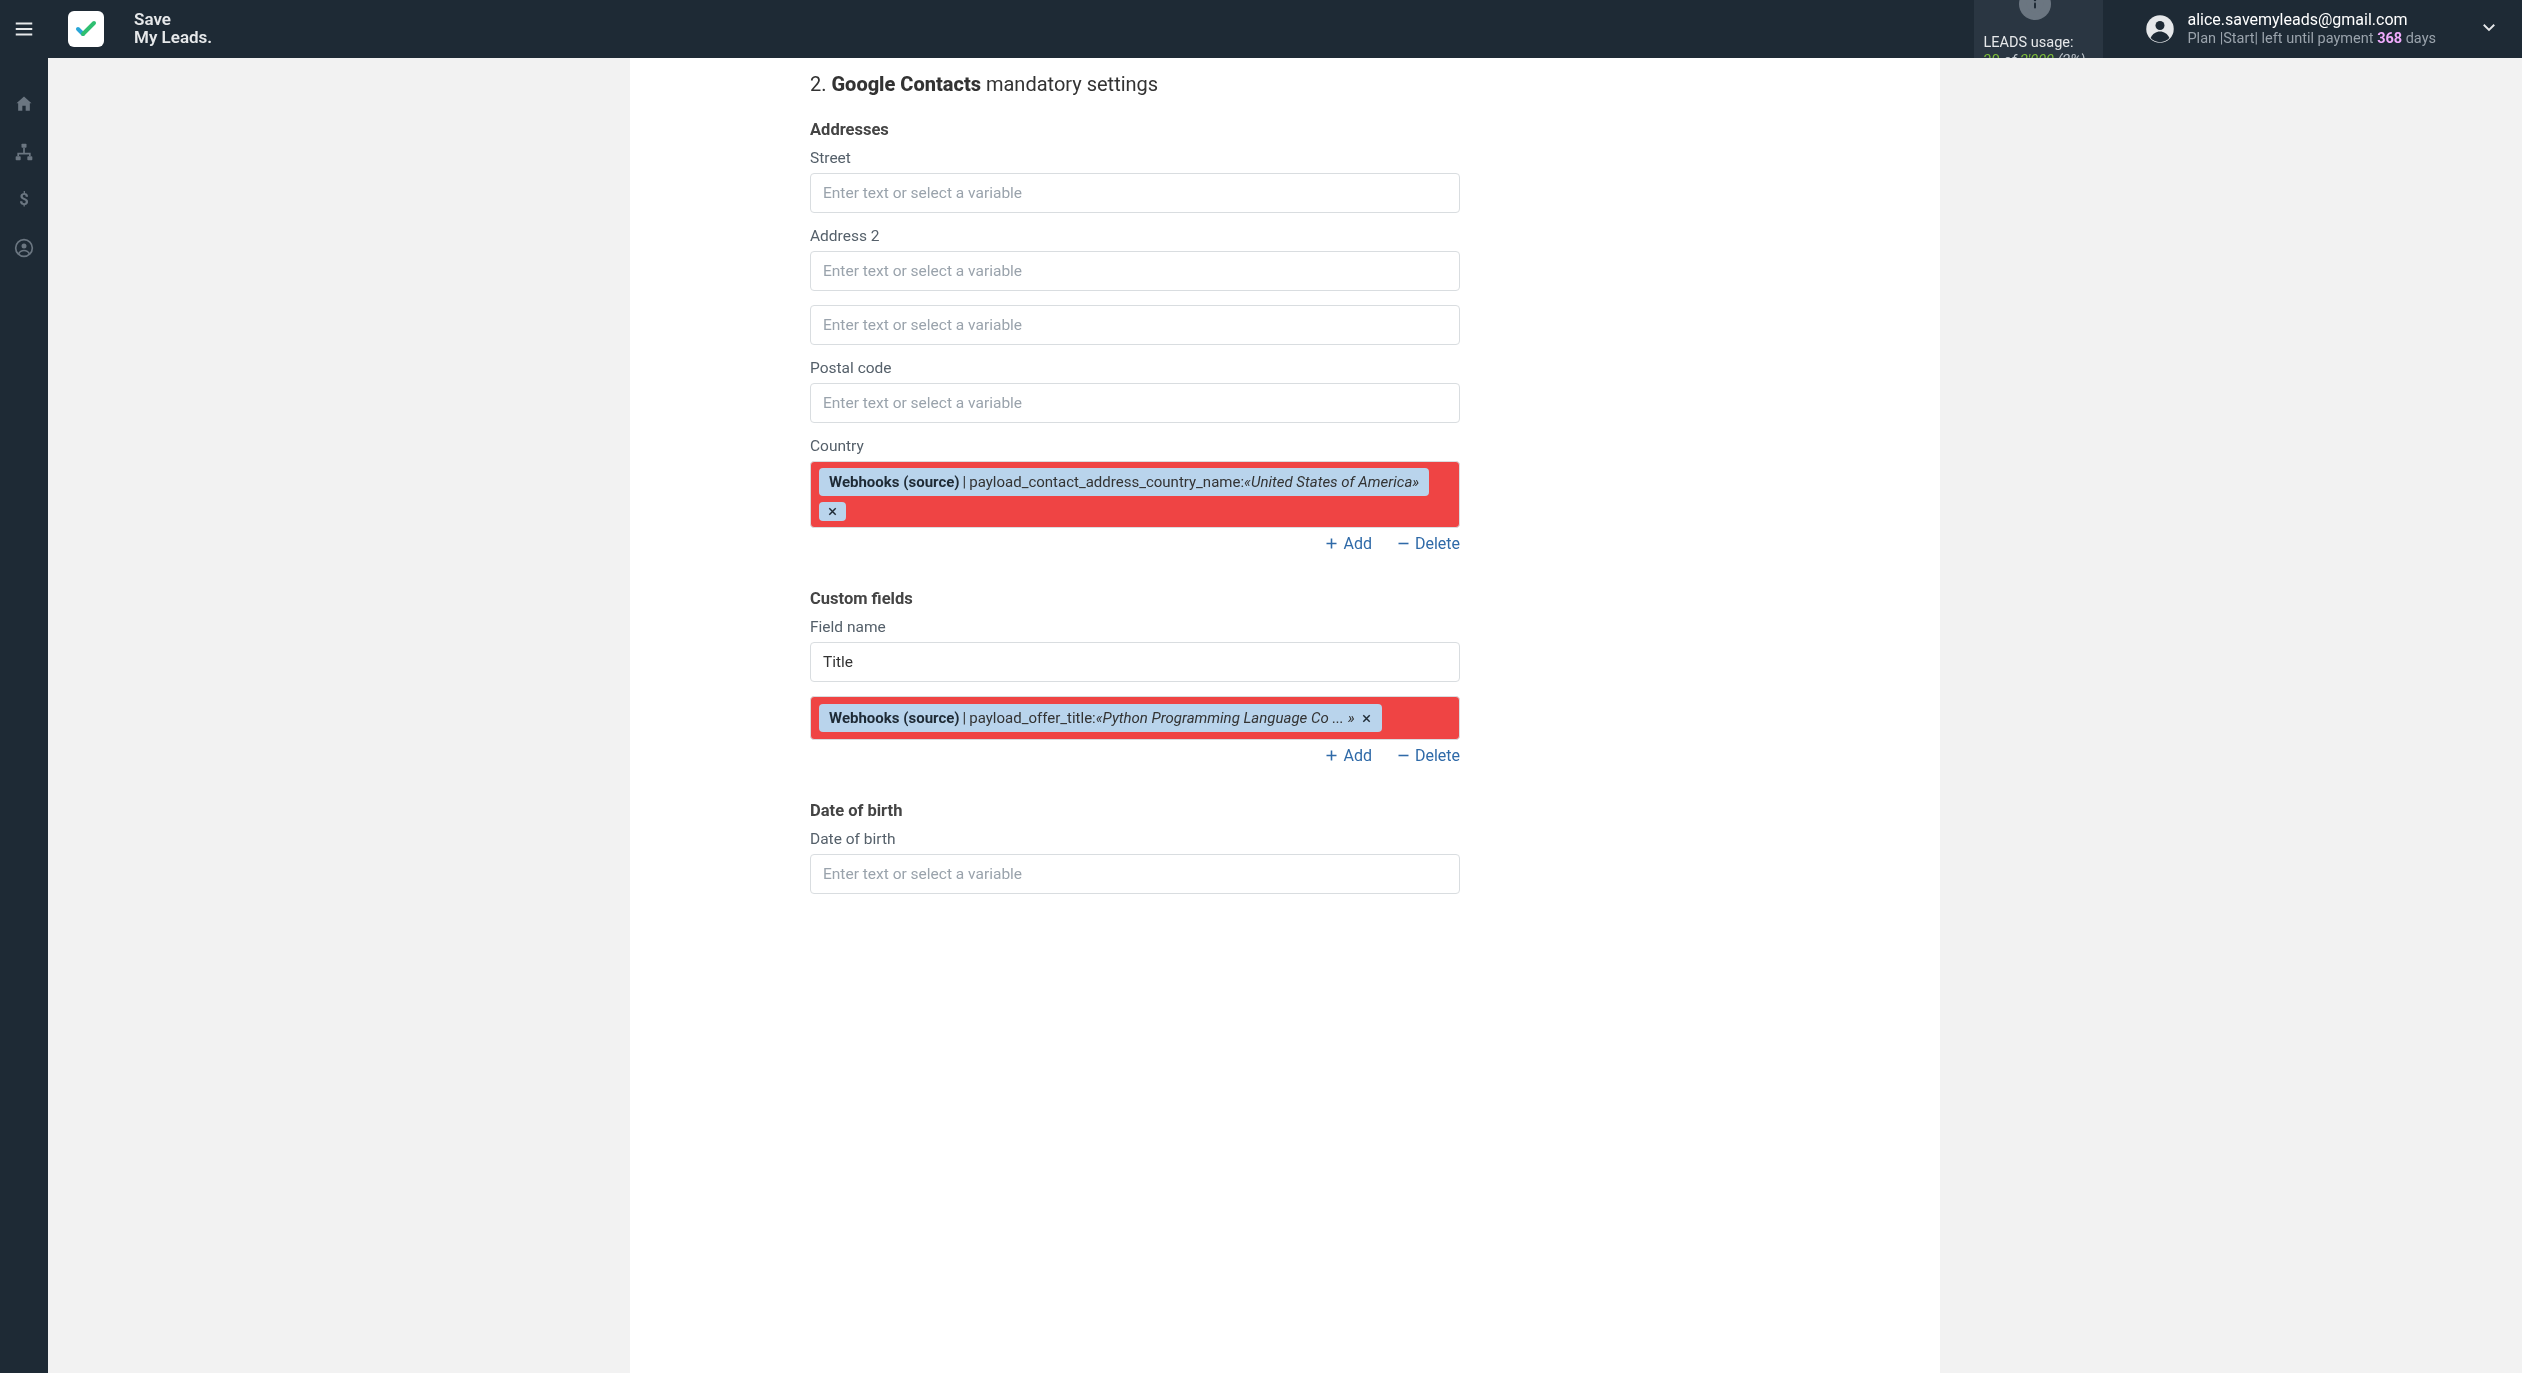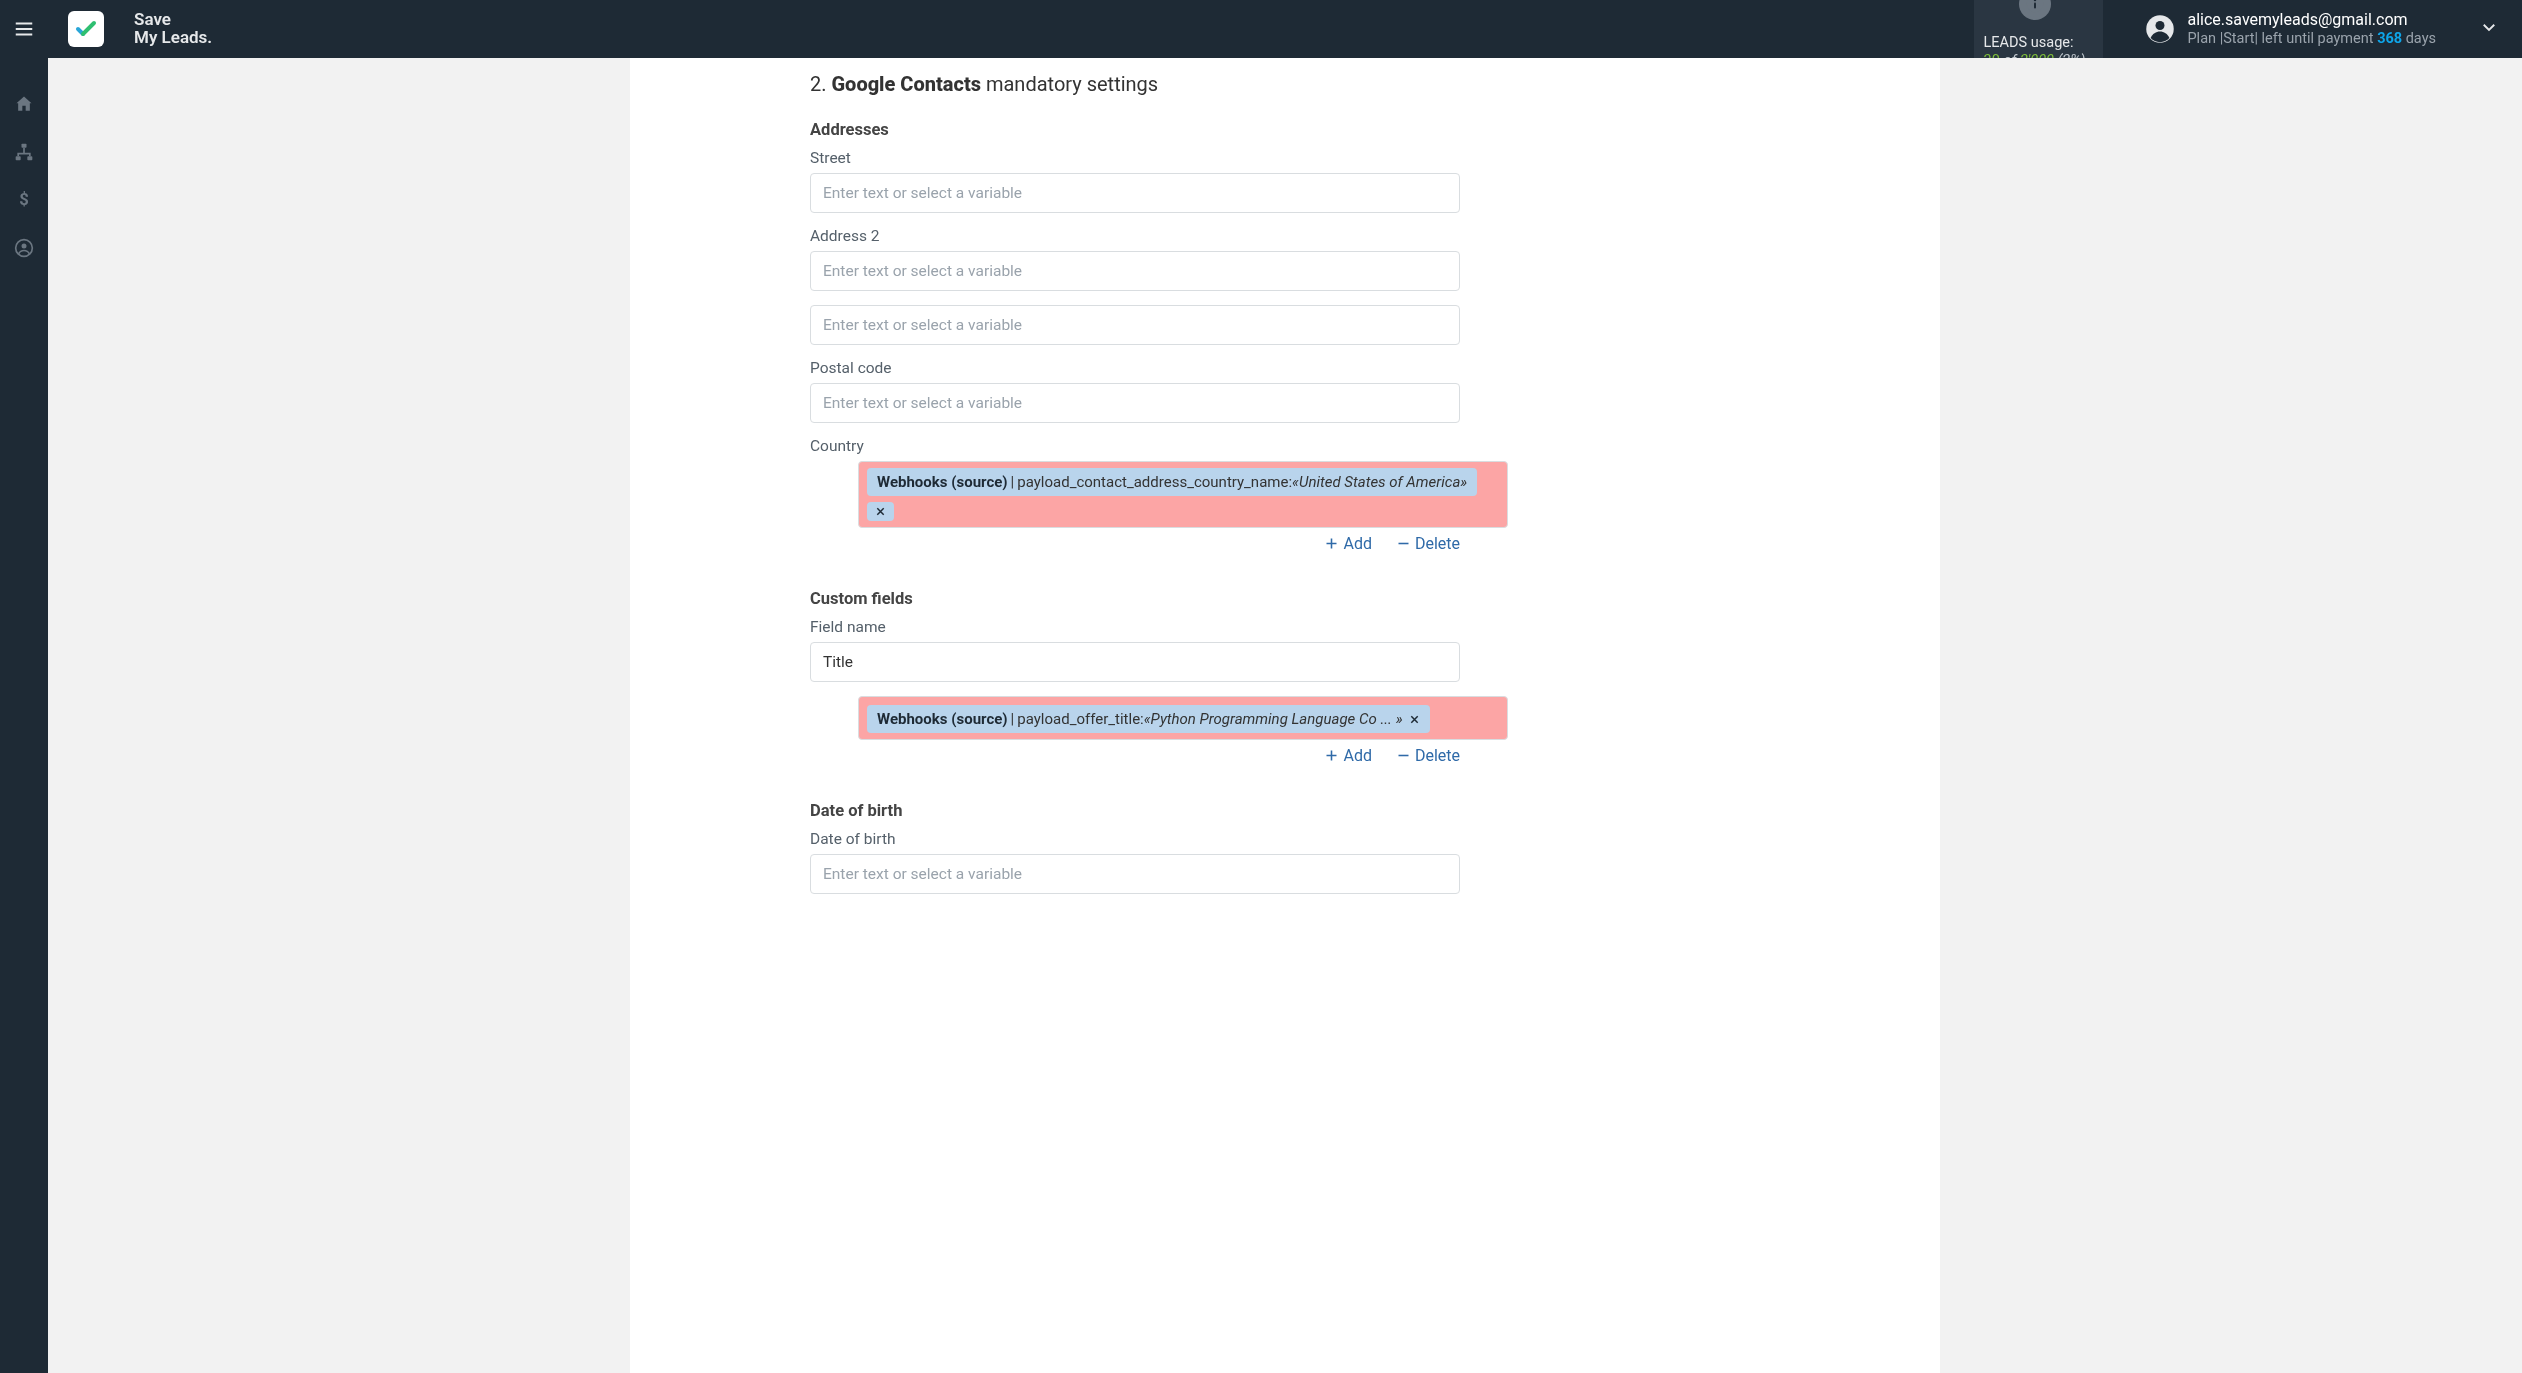--- a/index.html
+++ b/index.html
@@ -42,21 +42,21 @@
     .usage-text .nums { color:#bfc6cc; font-style: italic; }
     .usage-text .used { color:#7fbf3a; font-style: normal; }
     .usage-text .total { color:#7fbf3a; font-style: italic; }
     .usage-text .pct { color:#bfc6cc; font-style: italic; }
 
     .account-box { display:flex; align-items:center; gap: 12px; margin-right: 18px; }
     .account-icon { width: 30px; height: 30px; fill:#e6e8ea; }
     .account-text { font-size: 14.5px; line-height: 1.25; }
     .account-text .email { color:#fff; font-size: 16px; }
     .account-text .plan-line { color: #9aa3ac; }
-    .account-text .days { color:#0ea5e9; font-weight: 700; }
+    .account-text .days { color:#f0abfc; font-weight: 700; }
 
     .chevron-btn { cursor:pointer; padding: 6px; }
     .chevron-btn svg { width: 18px; height: 18px; stroke:#e6e8ea; fill:none; stroke-width:2.5; }
 
     
     .layout { display:flex; min-height: calc(100vh - 58px); }
     .sidebar {
       width: 48px; background: #1e2a35;
       display:flex; flex-direction:column; align-items:center;
       padding-top: 22px; gap: 0;
@@ -79,23 +79,22 @@
     .field-block { margin-bottom: 14px; }
     .field-label { font-size: 15.5px; color:#55606a; margin-bottom: 6px; }
     .text-input {
       width: 650px; height: 40px; border: 1px solid #d9dde0; border-radius: 4px;
       padding: 0 12px; font-size: 15.5px; color:#333; background:#fff;
     }
     .text-input::placeholder { color:#9aa3ac; }
 
     .tag-input {
       width: 650px; min-height: 44px; border: 1px solid #d9dde0; border-radius: 4px;
-      padding: 6px 8px; display:flex; flex-wrap:wrap; gap:6px; align-items:flex-end;
-      background:#fca5a5;
-      margin-left:48px;
+      padding: 6px 8px; display:flex; flex-wrap:wrap; gap:6px; align-items:center;
+      background:#ef4444;
     }
     .tag {
       background:#b9d4ec; color:#333; font-size: 15px;
       padding: 5px 10px; border-radius: 4px;
       display:inline-flex; align-items:center; line-height:1.2;
     }
     .tag .src { font-weight: 700; color:#1e2a35; }
     .tag .pipe { color:#333; margin: 0 3px; }
     .tag .key { color:#333; }
     .tag .val { font-style: italic; color:#333; }

